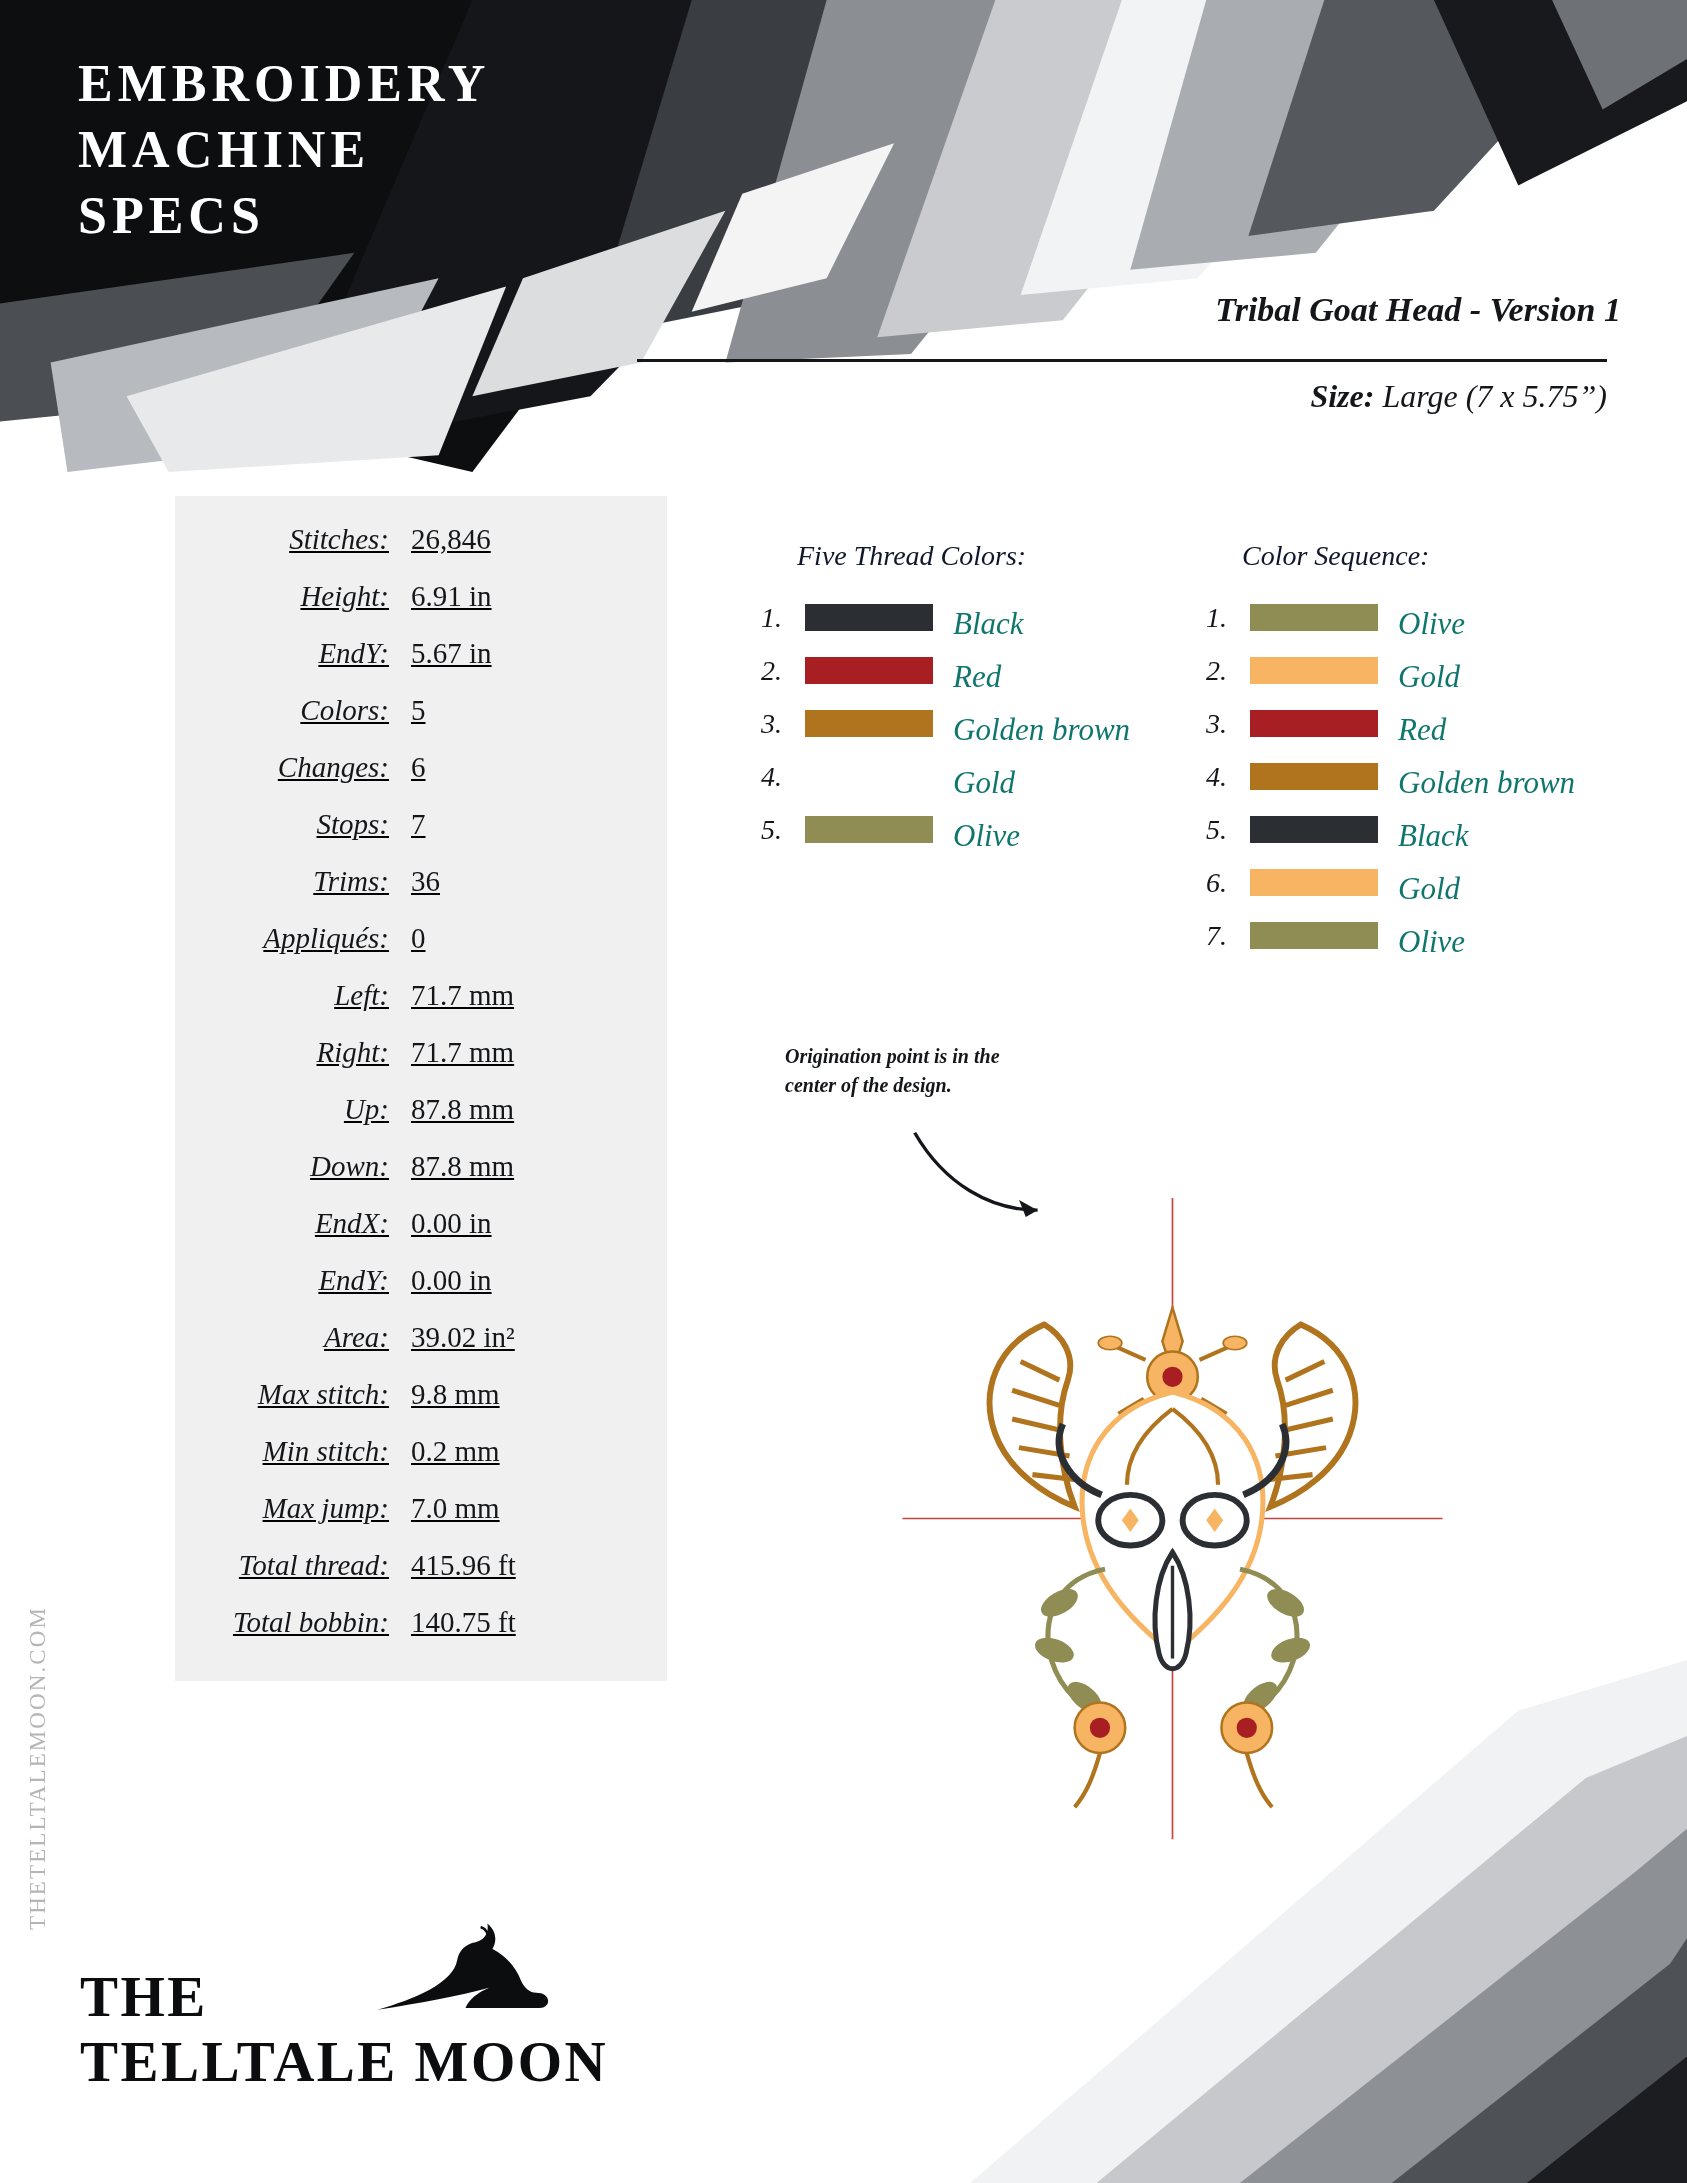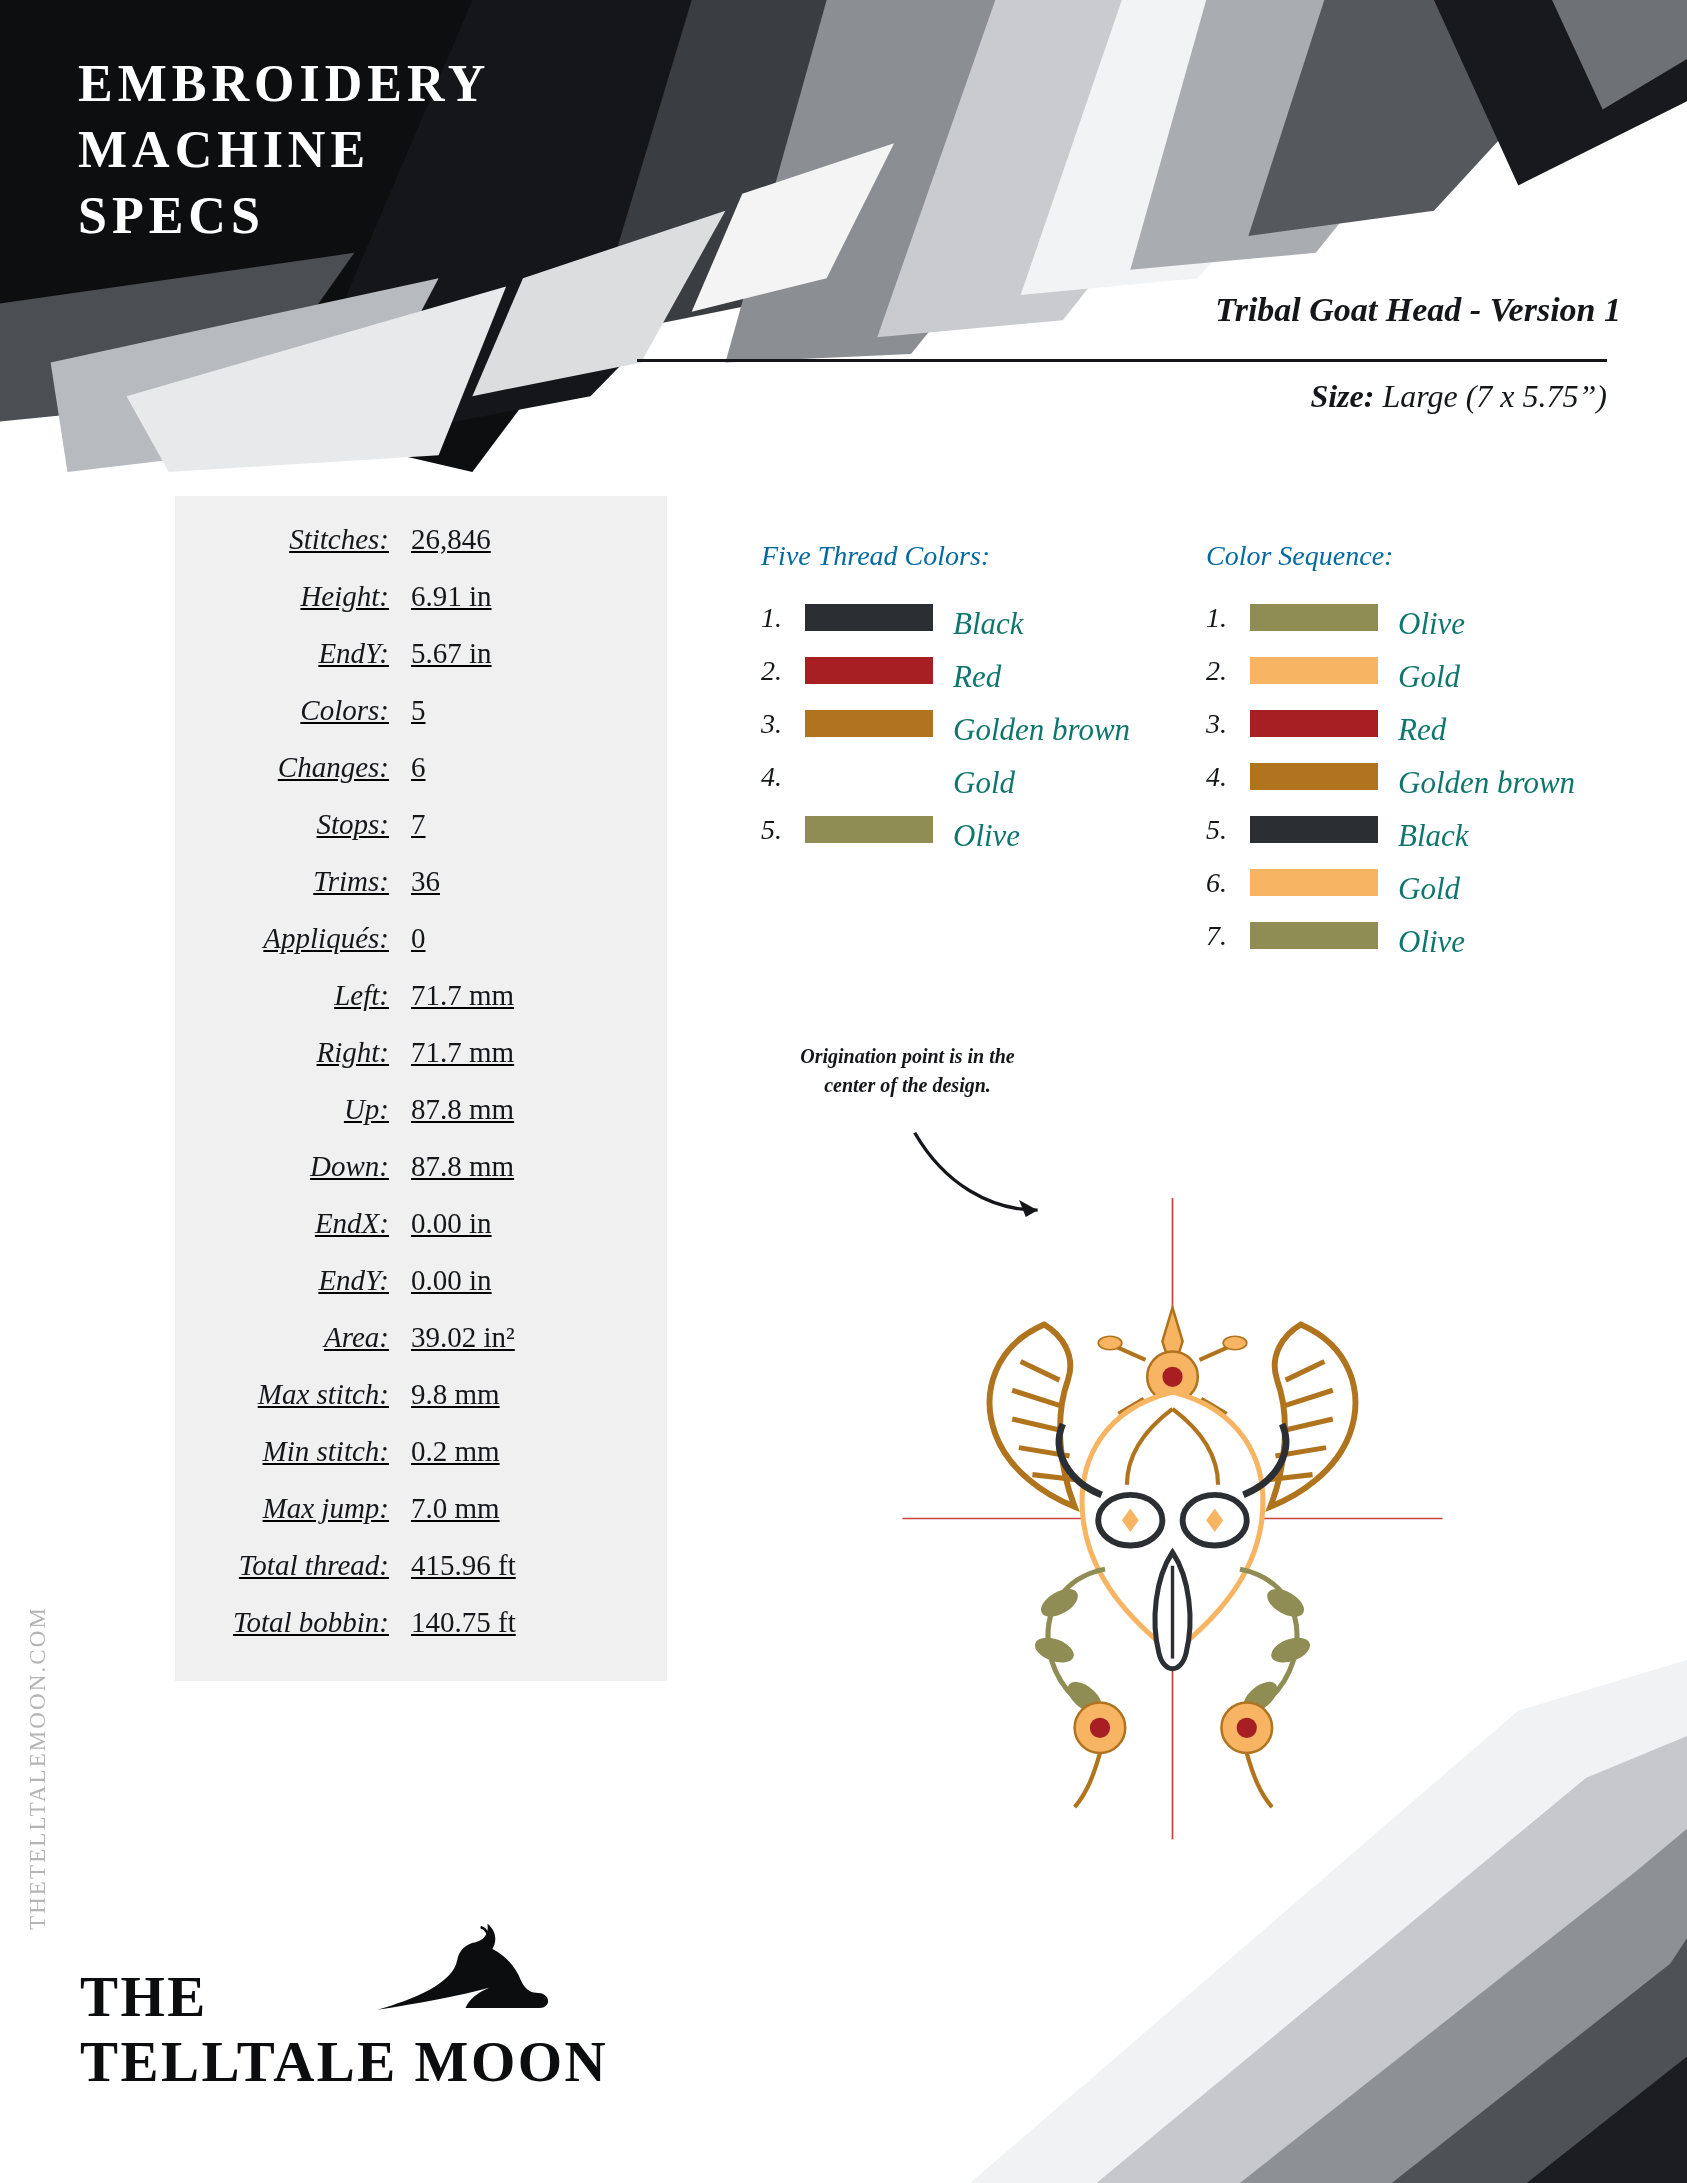--- a/index.html
+++ b/index.html
@@ -98,22 +98,23 @@
     font-size: 29px;
     color: #14161a;
     white-space: nowrap;
   }
 
   
   .colors-head {
     position: absolute;
     font-style: italic;
     font-size: 28px;
-    color: #0369a1;
-    white-space: nowrap;
+    color: #0f172a;
+    white-space: nowrap;
+    margin-left: 36px;
   }
   .thread-list { position: absolute; }
   .thread-row {
     display: flex;
     align-items: center;
     height: 53px;
   }
   .thread-num {
     width: 44px;
     font-style: italic;
@@ -137,21 +138,20 @@
   
   .orig-note {
     position: absolute;
     top: 1042px; left: 785px;
     font-style: italic;
     font-weight: bold;
     font-size: 20px;
     line-height: 29px;
     color: #14161a;
     width: 245px;
-    text-align: center;
   }
   .orig-arrow {
     position: absolute;
     top: 1126px; left: 911px;
     width: 169px; height: 101px;
   }
 
   
   .preview {
     position: absolute;

